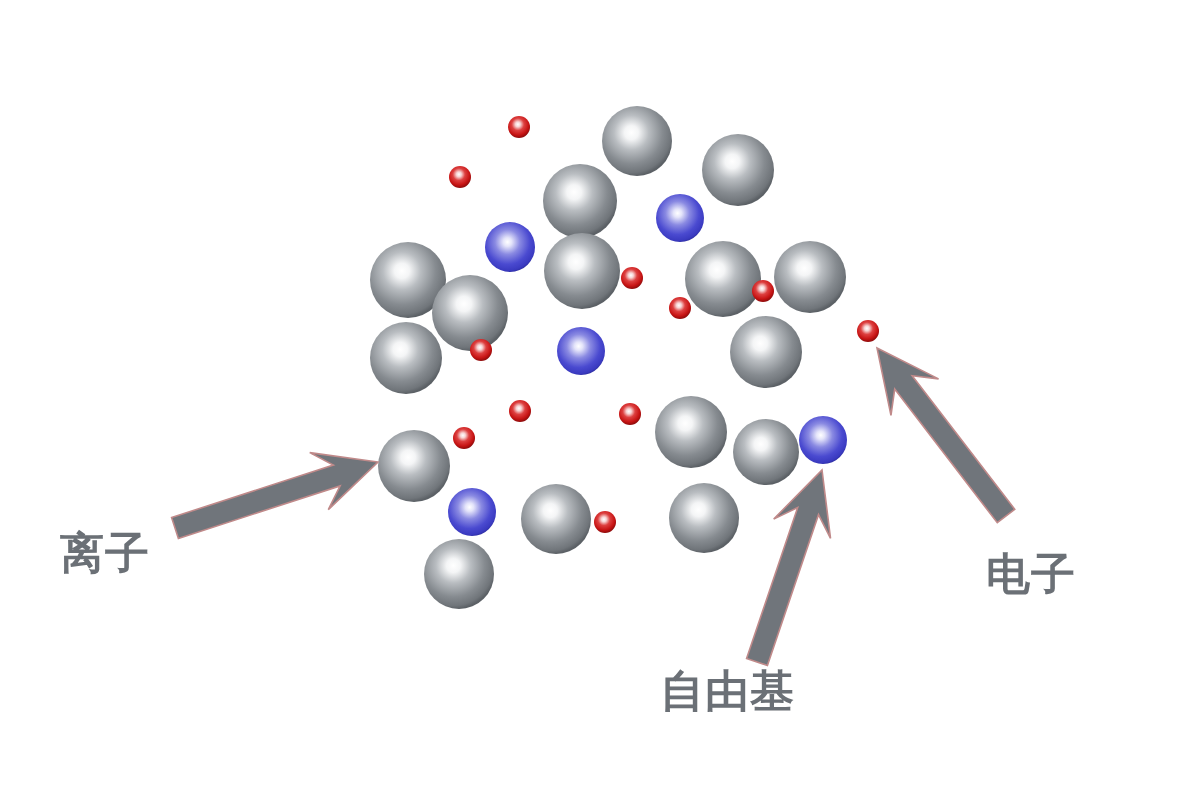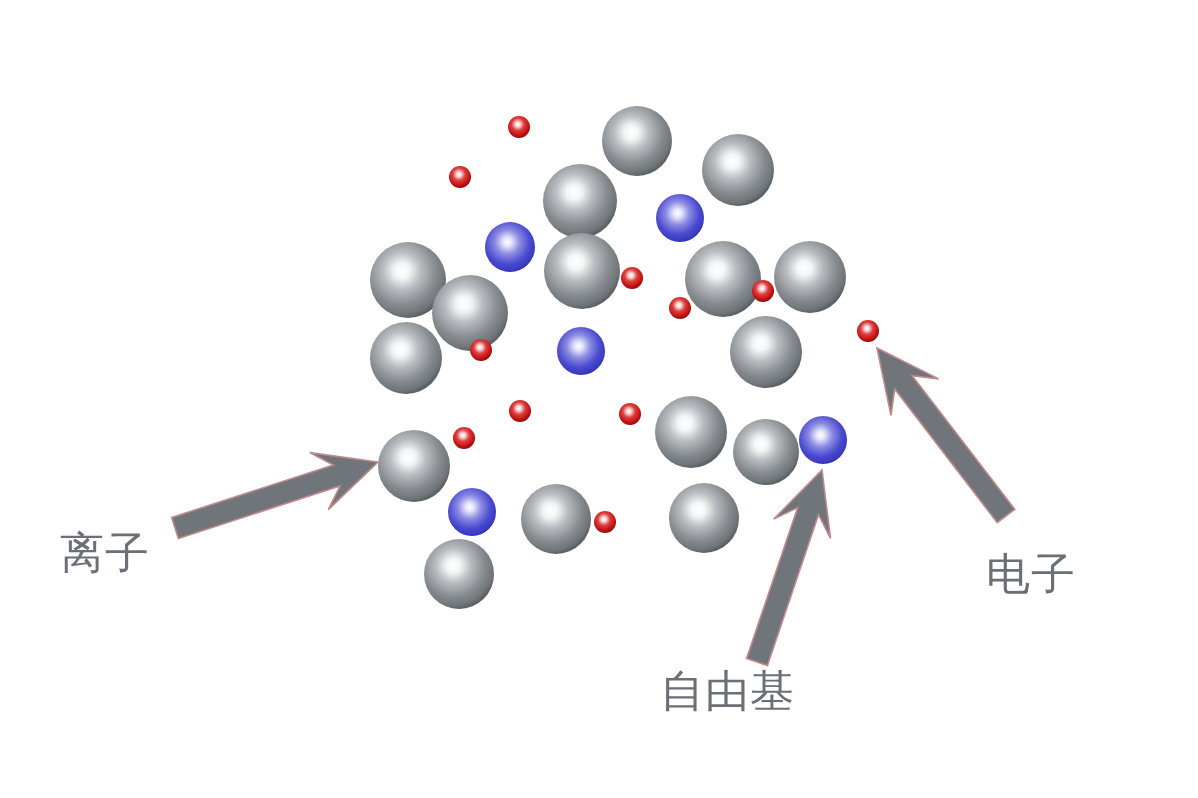--- a/index.html
+++ b/index.html
@@ -12,20 +12,21 @@
     width: 1198px;
     height: 798px;
     overflow: hidden;
     font-family: "DejaVu Sans", "Liberation Sans", sans-serif;
   }
   #diagram-root {
     position: relative;
     width: 1198px;
     height: 798px;
     background: #ffffff;
+    font-weight: bold;
   }
   #scene {
     display: block;
     width: 1198px;
     height: 798px;
   }
   .callout-label {
     font-family: "DejaVu Sans", "Liberation Sans", sans-serif;
     font-size: 44px;
     fill: #6b7076;

